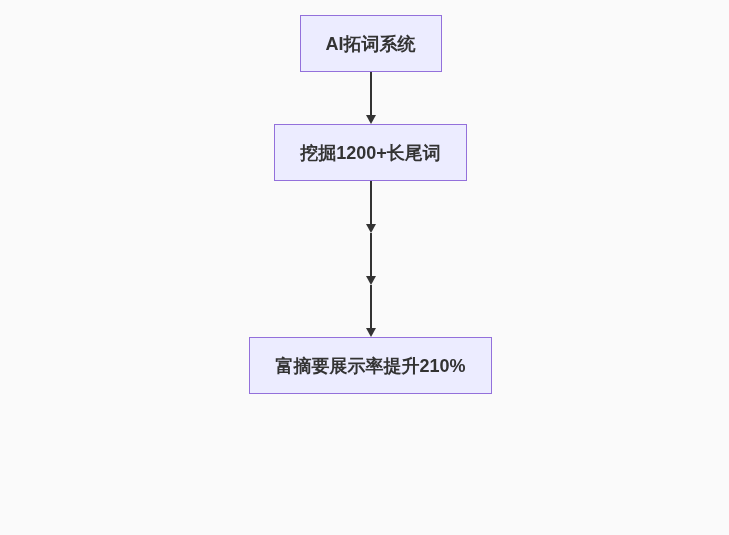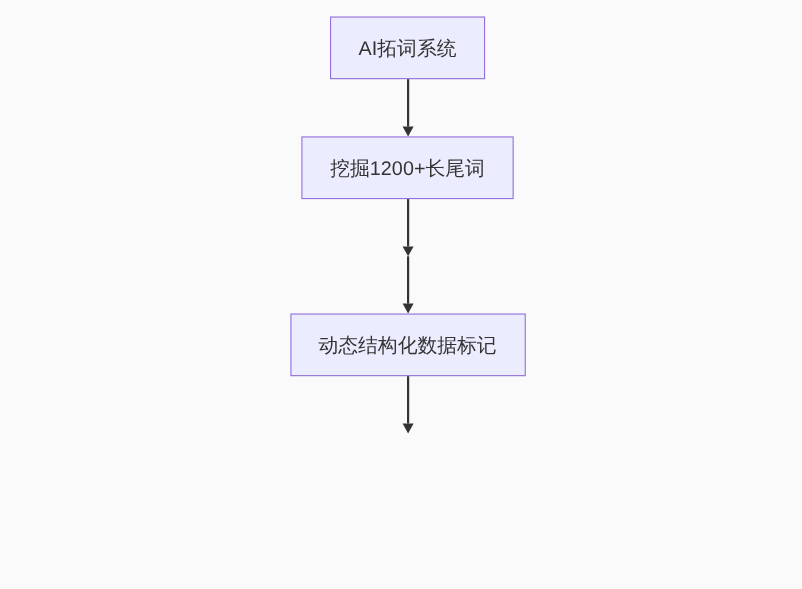--- a/index.html
+++ b/index.html
@@ -1,15 +1,15 @@
 <!DOCTYPE html>
 <html><head>
 <meta charset="utf-8">
 <style>
-  * { margin: 0; padding: 0; box-sizing: border-box; }
+  * { margin: 0; padding: 0; box-sizing: border-box; font-weight: bold; }
   html, body {
     width: 729px;
     height: 535px;
     background: #fafafa;
     overflow: hidden;
     font-family: "Liberation Sans", "DejaVu Sans", sans-serif;
   }
   .canvas {
     position: relative;
     width: 729px;
@@ -77,22 +77,22 @@
       <div class="shaft"></div>
       <div class="head"></div>
     </div>
 
 
     <div class="flow-arrow">
       <div class="shaft"></div>
       <div class="head"></div>
     </div>
 
-    <div class="flow-node">动态结构化数据标记</div>
 
     <div class="flow-arrow">
       <div class="shaft"></div>
       <div class="head"></div>
     </div>
 
+    <div class="flow-node">富摘要展示率提升210%</div>
 
   </div>
 </div>
 
 </body></html>

